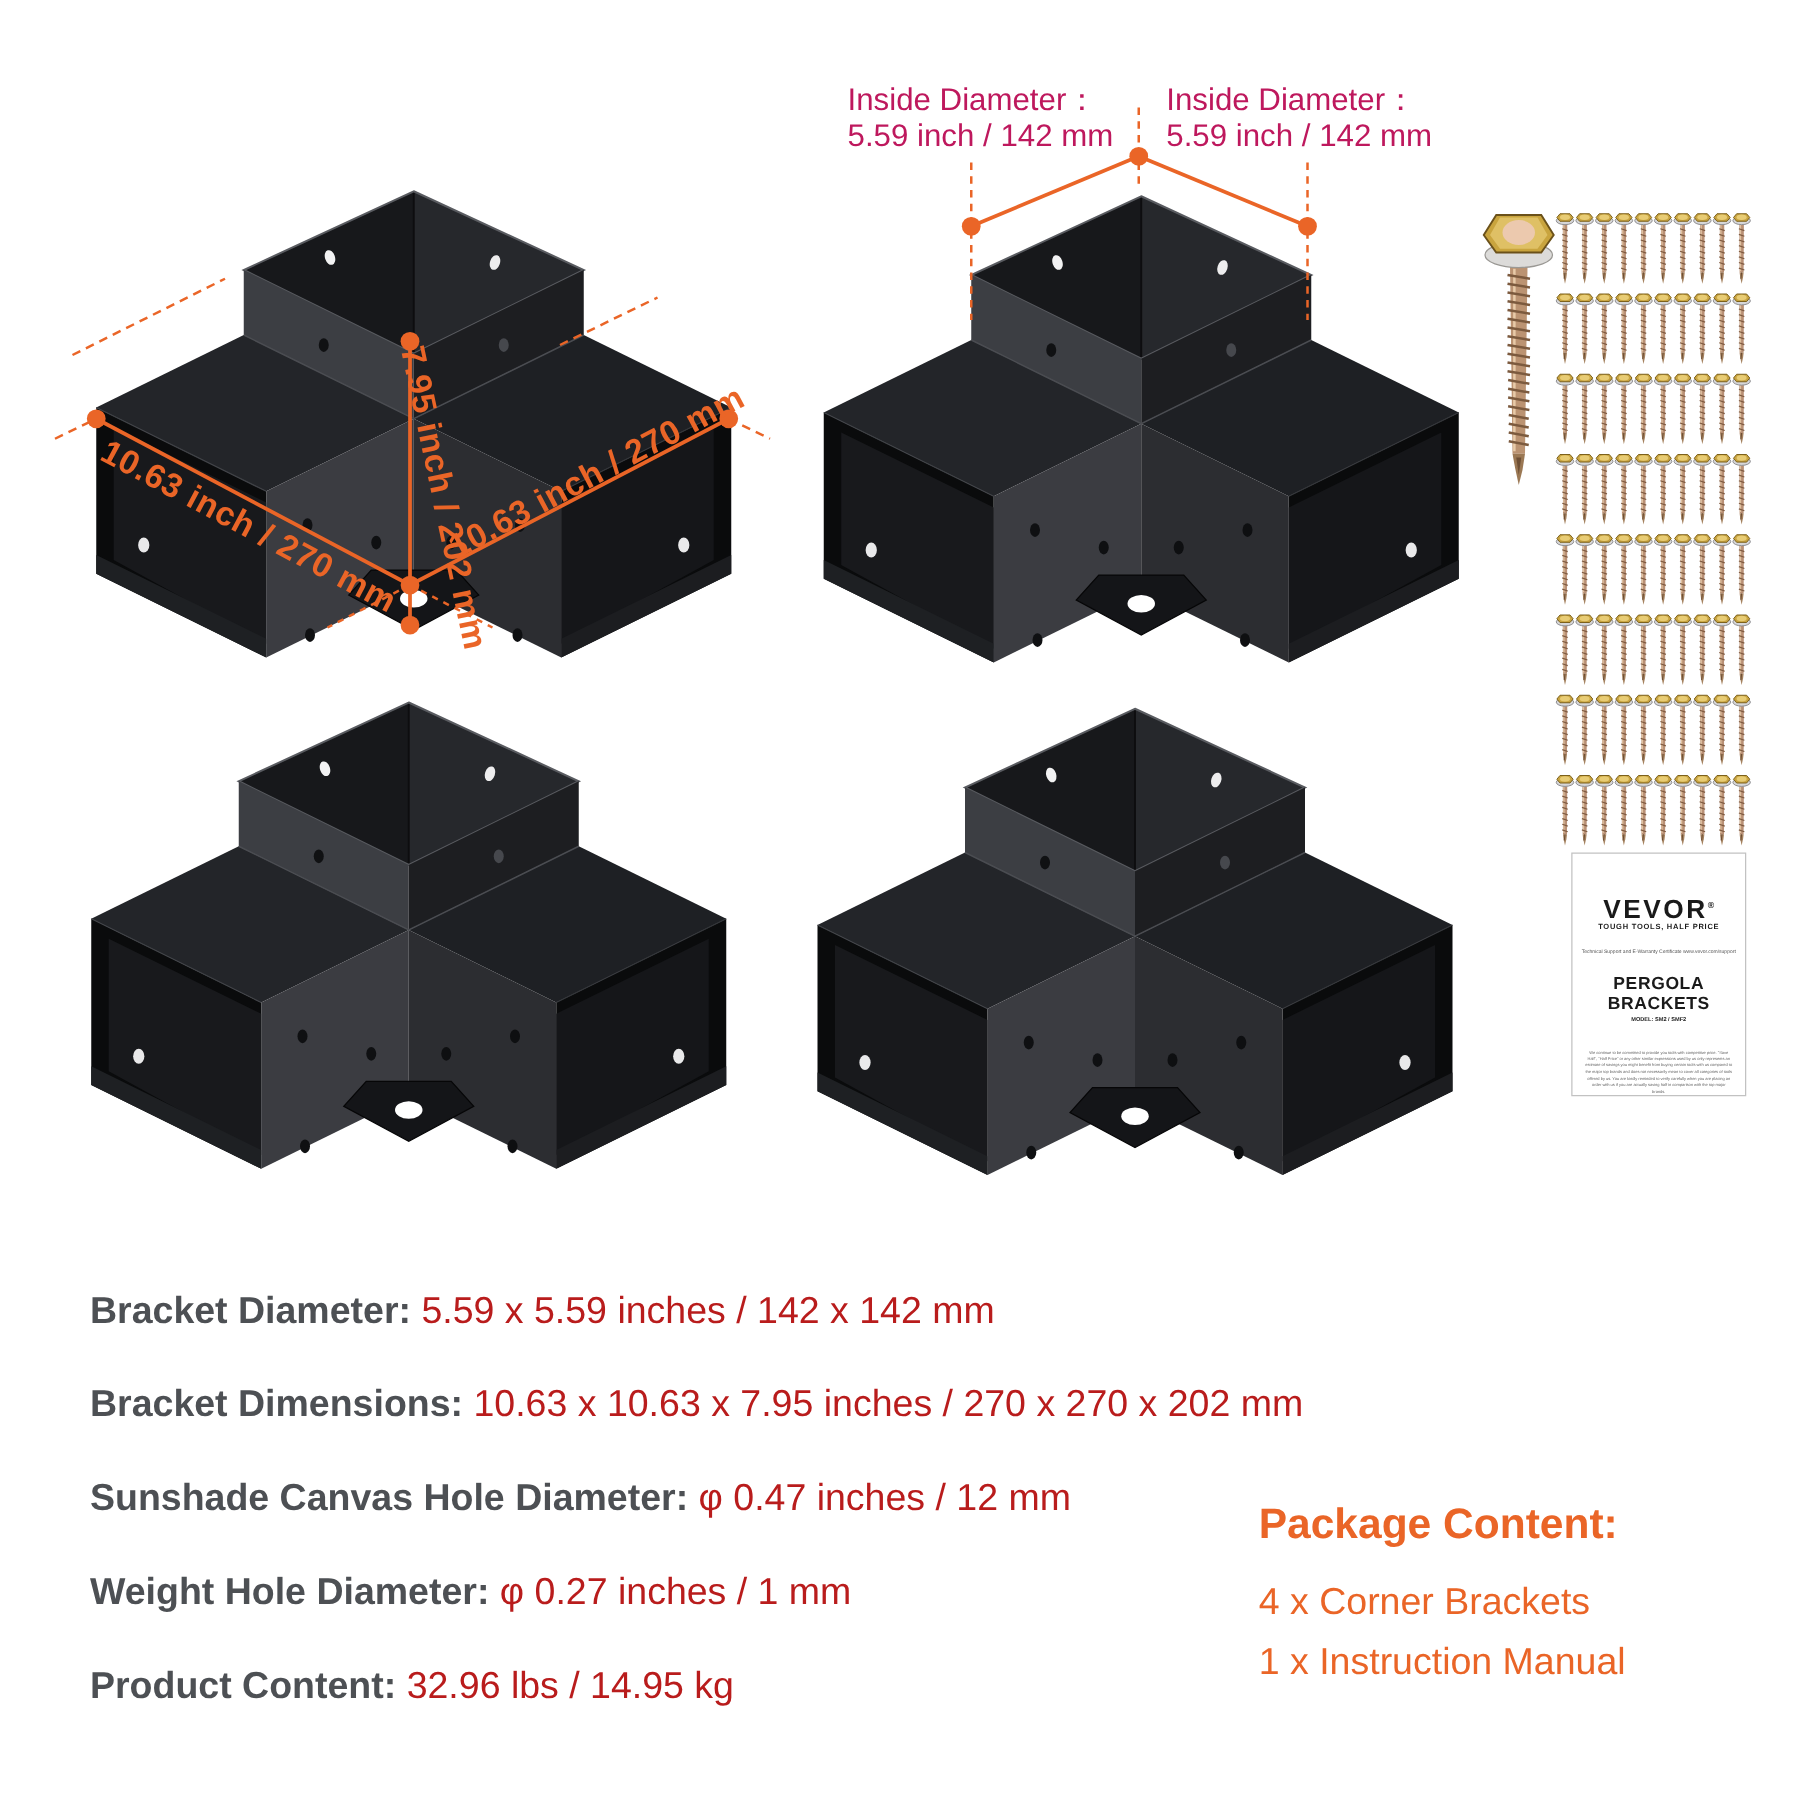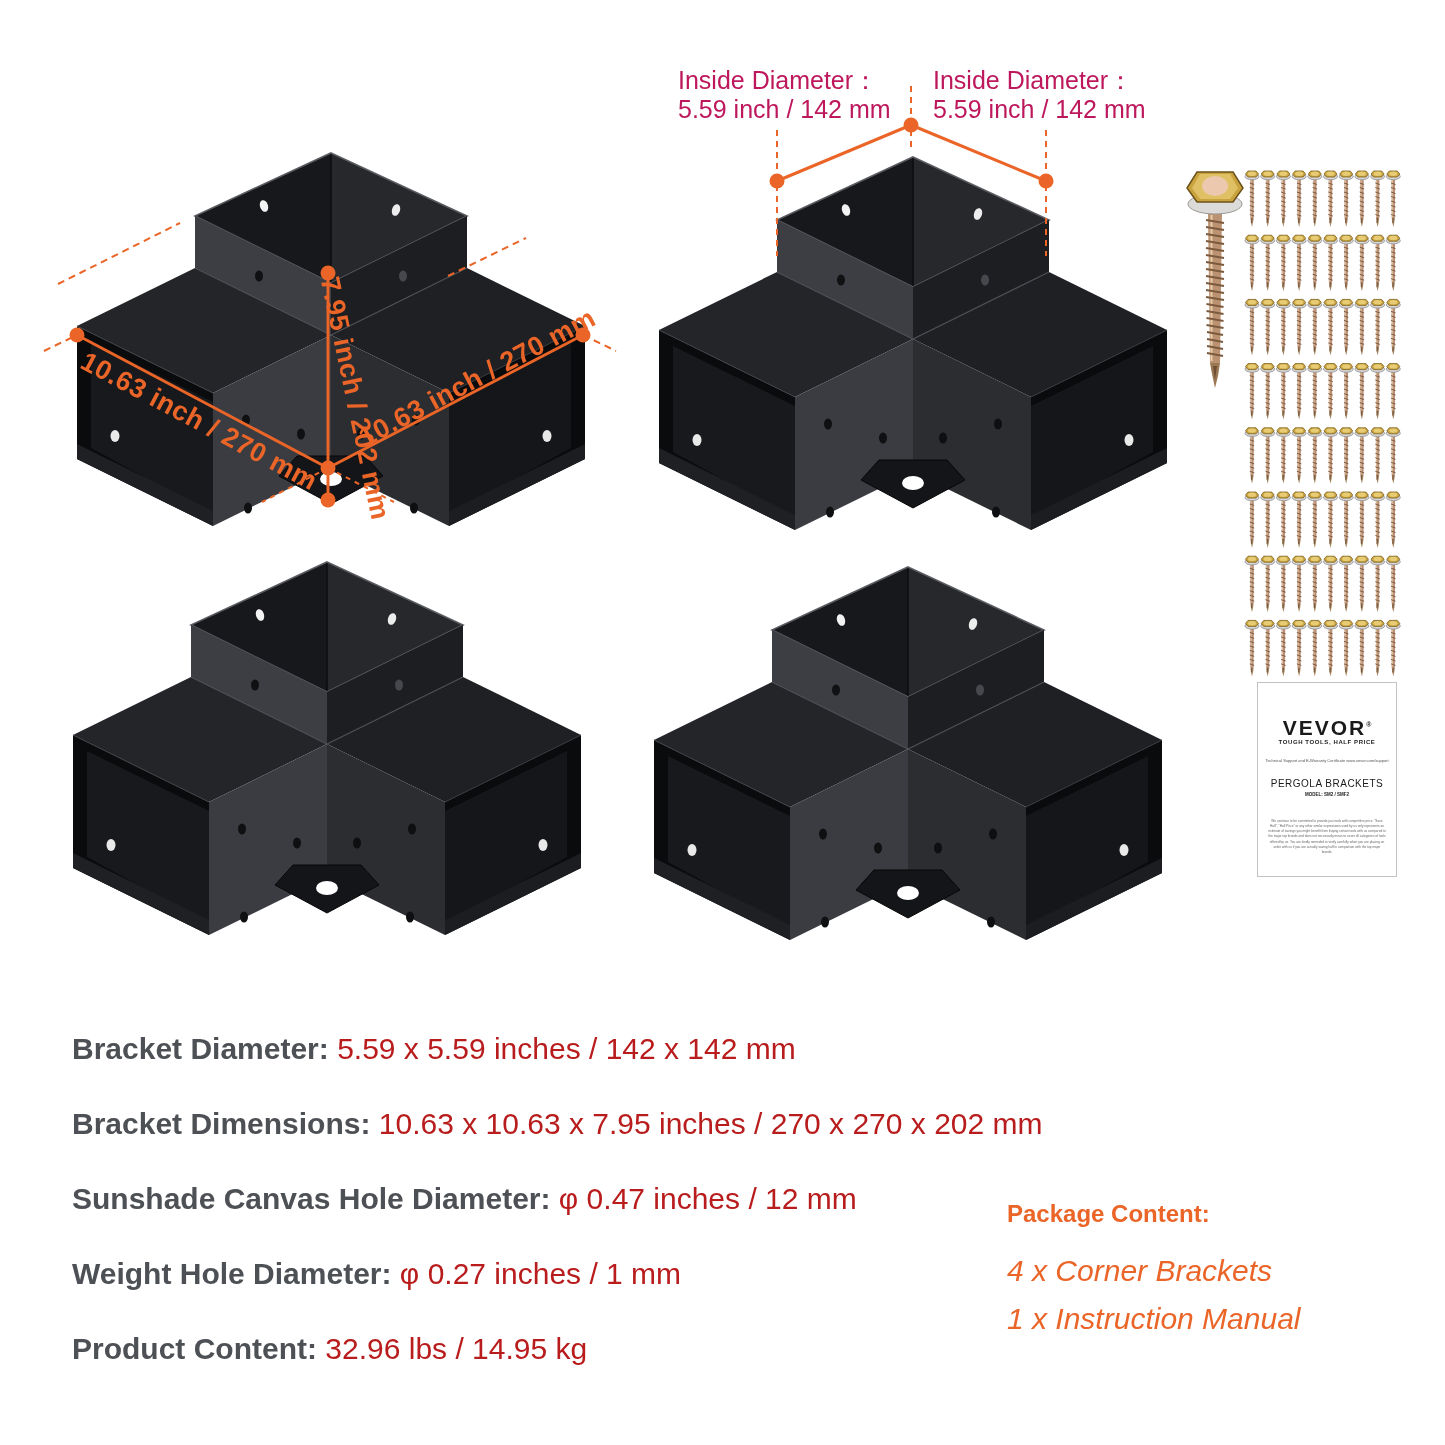--- a/index.html
+++ b/index.html
@@ -8,29 +8,29 @@
   #gfx{position:absolute;left:0;top:0;}
   .dim-label{position:absolute;color:#ea6527;font-weight:700;font-size:27px;white-space:nowrap;
              transform-origin:0 0;letter-spacing:.5px;}
   .inside-block{position:absolute;color:#be185d;font-size:25px;line-height:29px;white-space:nowrap;
                 font-weight:400;text-align:left;}
   #specs{position:absolute;left:72px;top:1032px;}
   .spec-line{height:36px;margin-bottom:39px;font-size:30px;color:#4d5054;white-space:nowrap;}
   .spec-label{font-weight:700;}
   .spec-value{font-weight:400;color:#b91c1c;}
   #package{position:absolute;left:1007px;top:1200px;color:#ea6527;}
-  #package-title{font-size:24px;font-weight:700;margin-bottom:19px;white-space:nowrap;}
-  .package-item{font-size:30px;line-height:48px;font-weight:400;white-space:nowrap;font-style:italic;}
+  #package-title{font-size:34px;font-weight:700;margin-bottom:19px;white-space:nowrap;}
+  .package-item{font-size:30px;line-height:48px;font-weight:400;white-space:nowrap;}
   #manual-card{position:absolute;left:1257px;top:682px;width:140px;height:195px;background:#fff;
                border:1px solid #c2c2c2;box-sizing:border-box;text-align:center;color:#1a1a1a;}
   #manual-brand{margin-top:32px;font-size:21px;font-weight:700;letter-spacing:2px;line-height:20px;}
   #manual-brand sup{font-size:7px;letter-spacing:0;}
   #manual-tagline{font-size:6px;font-weight:700;letter-spacing:.6px;margin-top:1px;}
   #manual-support{font-size:4px;color:#555;margin-top:13px;}
-  #manual-title{font-size:10px;font-weight:400;letter-spacing:.5px;margin-top:15px;}
+  #manual-title{font-size:14px;font-weight:700;letter-spacing:.5px;margin-top:15px;}
   #manual-model{font-size:4.5px;font-weight:700;margin-top:3px;}
   #manual-fineprint{font-size:3.2px;line-height:1.6;color:#666;margin:22px 10px 0 10px;text-align:center;}
 </style>
 </head>
 <body>
 
 <div id="canvas">
 
   <svg id="gfx" width="1445" height="1445" viewBox="0 0 1445 1445">
     <defs>

